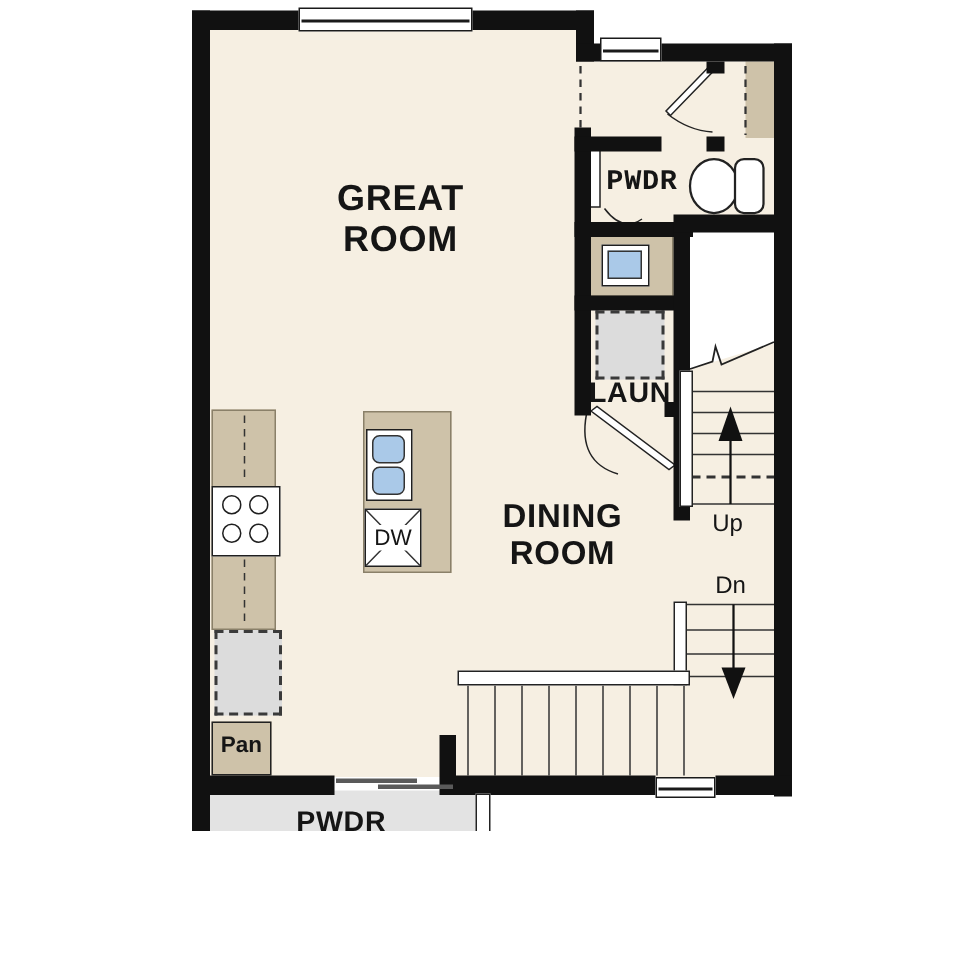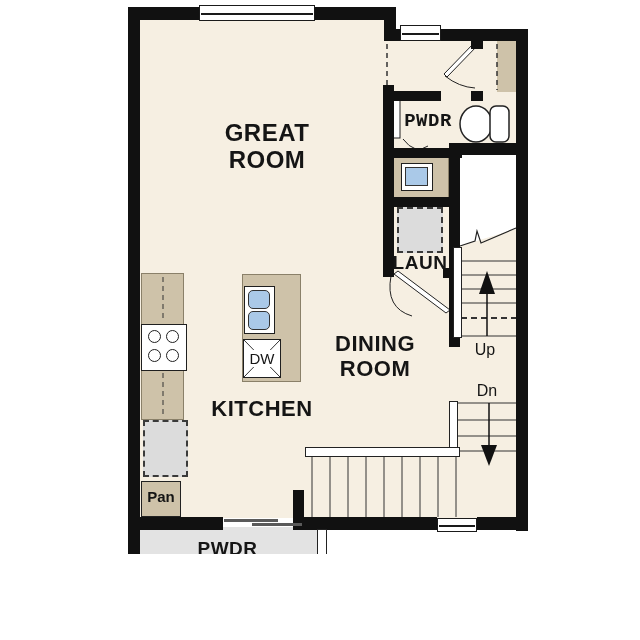--- a/index.html
+++ b/index.html
@@ -154,20 +154,19 @@
     </div>
   <div class="sbar" style="left:224px;top:519px;width:54px;"></div>
   <div class="sbar" style="left:252px;top:523px;width:50px;"></div>
 
   <div class="label" style="left:212px;top:120px;width:110px;font-size:24px;">GREAT
 ROOM</div>
   <div class="label" style="left:396px;top:111px;width:64px;font-size:19px;font-family:Liberation Mono, monospace;">PWDR</div>
   <div class="label" style="left:392px;top:252px;width:56px;font-size:19px;">LAUN</div>
   <div class="label" style="left:325px;top:332px;width:100px;font-size:22px;">DINING
 ROOM</div>
-  <div class="label" style="left:206px;top:397px;width:112px;font-size:22px;">KITCHEN</div>
   <div class="label plain" style="left:141px;top:489px;width:40px;font-size:15px;font-weight:bold;">Pan</div>
   <div class="label plain dwlab" style="left:243px;top:351px;width:38px;font-size:15px;"><span>DW</span></div>
   <div class="label plain" style="left:468px;top:341px;width:34px;font-size:16px;">Up</div>
   <div class="label plain" style="left:470px;top:382px;width:34px;font-size:16px;">Dn</div>
   <div class="label" style="left:190px;top:538px;width:75px;font-size:19px;">PWDR</div>
 
 </div>
 
 </body></html>

